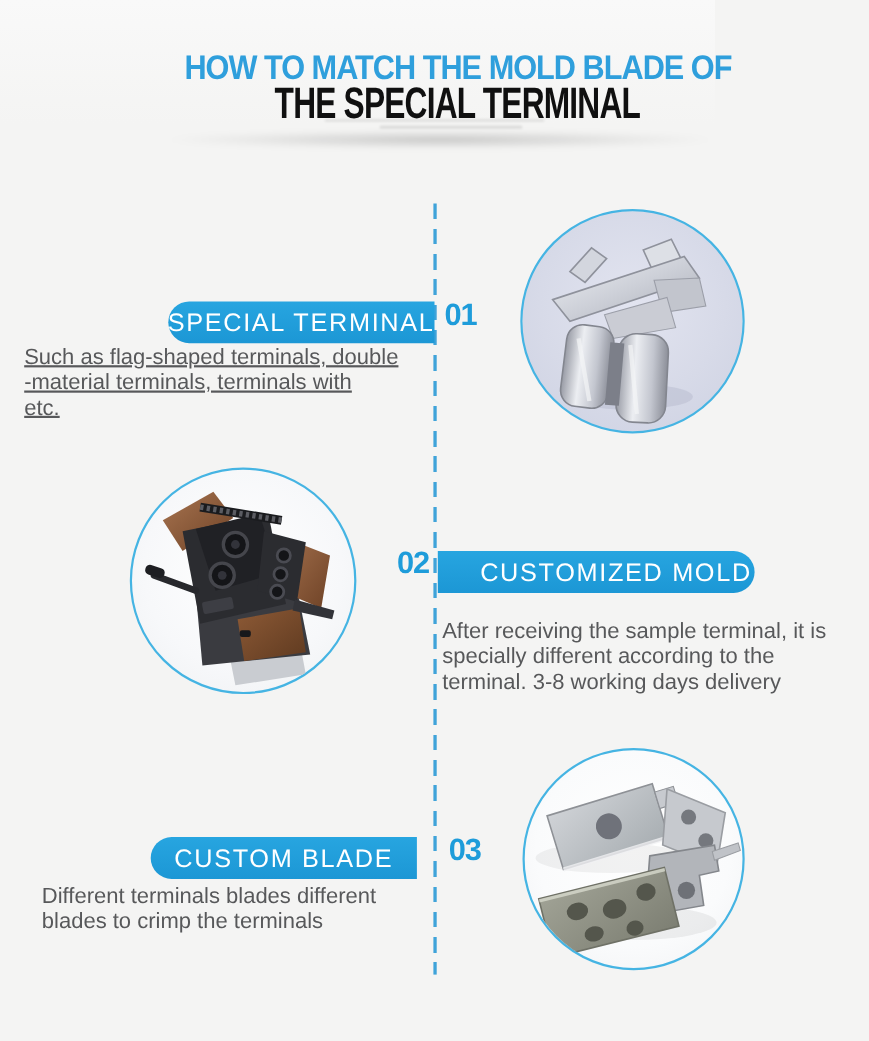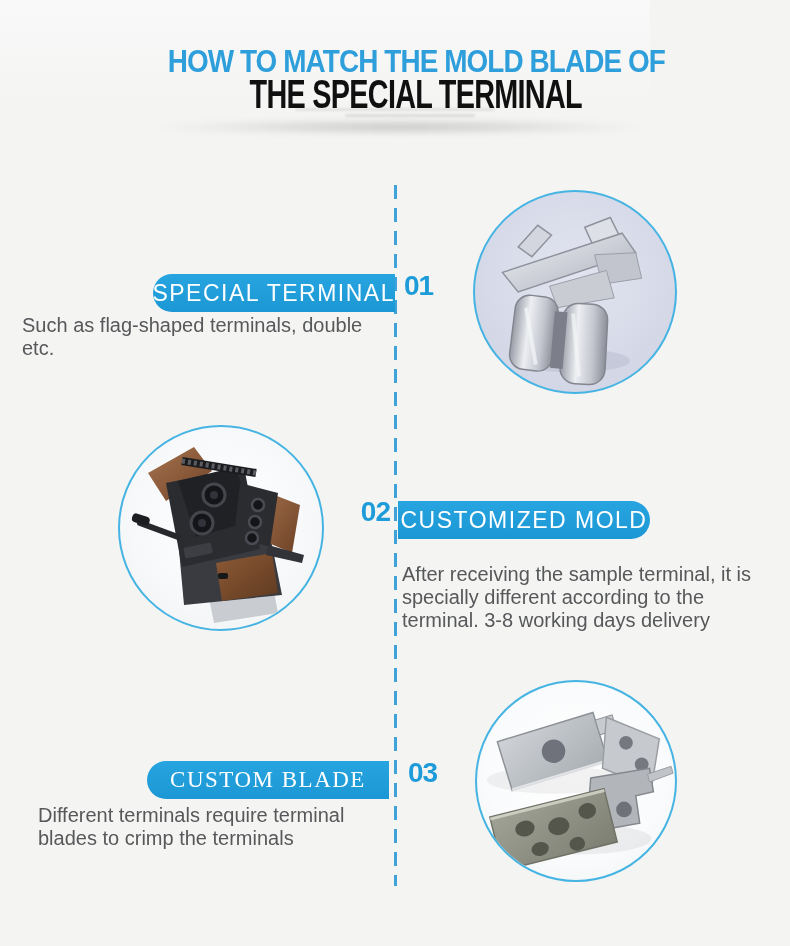--- a/index.html
+++ b/index.html
@@ -43,34 +43,34 @@
   .circle3{left:475px;top:680px;width:202px;height:202px;
     background:radial-gradient(circle at 50% 45%,#ffffff 0%,#fafbfc 60%,#f0f1f3 100%);}
   .photo-circle svg{display:block;width:100%;height:100%;}
 
   
   .pill{position:absolute;height:38px;z-index:3;
     background:linear-gradient(180deg,#27a5e0 0%,#1c97d5 100%);
     color:#ffffff;font-size:23px;letter-spacing:1.5px;font-weight:400;
     display:flex;align-items:center;justify-content:center;white-space:nowrap;}
   .pill1{left:153px;top:274px;width:242px;border-radius:19px 0 0 19px;justify-content:flex-end;}
-  .pill2{left:398px;top:501px;width:252px;border-radius:0 19px 19px 0;}
-  .pill3{left:147px;top:761px;width:242px;border-radius:19px 0 0 19px;font-family:Liberation Serif, serif;}
+  .pill2{left:398px;top:501px;width:252px;border-radius:0 19px 19px 0;padding-left:36px;}
+  .pill3{left:137px;top:761px;width:242px;border-radius:19px 0 0 19px;}
 
   
   .stepnum{position:absolute;font-size:28px;font-weight:bold;color:#1e9cda;
     letter-spacing:-1px;line-height:1;z-index:3;white-space:nowrap;}
   .num1{left:404px;top:272px;}
   .num2{left:338px;top:498px;width:52px;text-align:right;}
   .num3{left:408px;top:759px;}
 
   
   .desc{position:absolute;color:#57585a;font-size:20px;line-height:23px;z-index:2;}
   .desc div{white-space:nowrap;}
-  .desc1{left:22px;top:314px;}
+  .desc1{left:22px;top:314px;text-decoration:underline;}
   .desc2{left:402px;top:545px;margin-top:18px;}
   .desc3{left:38px;top:804px;}
 </style>
 </head>
 <body>
 
 <div class="page">
 
   <div class="title-wrap">
     <div class="title1"><span>HOW TO MATCH THE MOLD BLADE OF</span></div>
@@ -113,20 +113,21 @@
       <line x1="52" y1="118" x2="62" y2="176" stroke="#f4f5f7" stroke-width="4" opacity="0.7"></line>
       <line x1="100" y1="124" x2="106" y2="188" stroke="#f4f5f7" stroke-width="4" opacity="0.7"></line>
     </svg>
   </div>
   <div class="pill pill1">
     <span>SPECIAL TERMINAL</span>
   </div>
   <div class="stepnum num1">01</div>
   <div class="desc desc1">
     <div>Such as flag-shaped terminals, double</div>
+    <div>-material terminals, terminals with</div>
     <div>etc.</div>
   </div>
 
   <div class="photo-circle circle2">
     <svg viewBox="0 0 202 202">
       <defs>
         <linearGradient id="m-cop1" x1="0" y1="0" x2="1" y2="1">
           <stop offset="0" stop-color="#a87450"></stop>
             <stop offset="1" stop-color="#6e4226"></stop>
         </linearGradient>
@@ -210,17 +211,17 @@
         <ellipse cx="98" cy="170" rx="8" ry="7" fill="#54564c"></ellipse>
         <line x1="18" y1="124" x2="138" y2="124" stroke="#d8dacd" stroke-width="3" opacity="0.8"></line>
       </g>
     </svg>
   </div>
   <div class="pill pill3">
     <span>CUSTOM BLADE</span>
   </div>
   <div class="stepnum num3">03</div>
   <div class="desc desc3">
-    <div>Different terminals require terminal</div>
+    <div>Different terminals blades different</div>
     <div>blades to crimp the terminals</div>
   </div>
 
 </div>
 
 </body></html>

